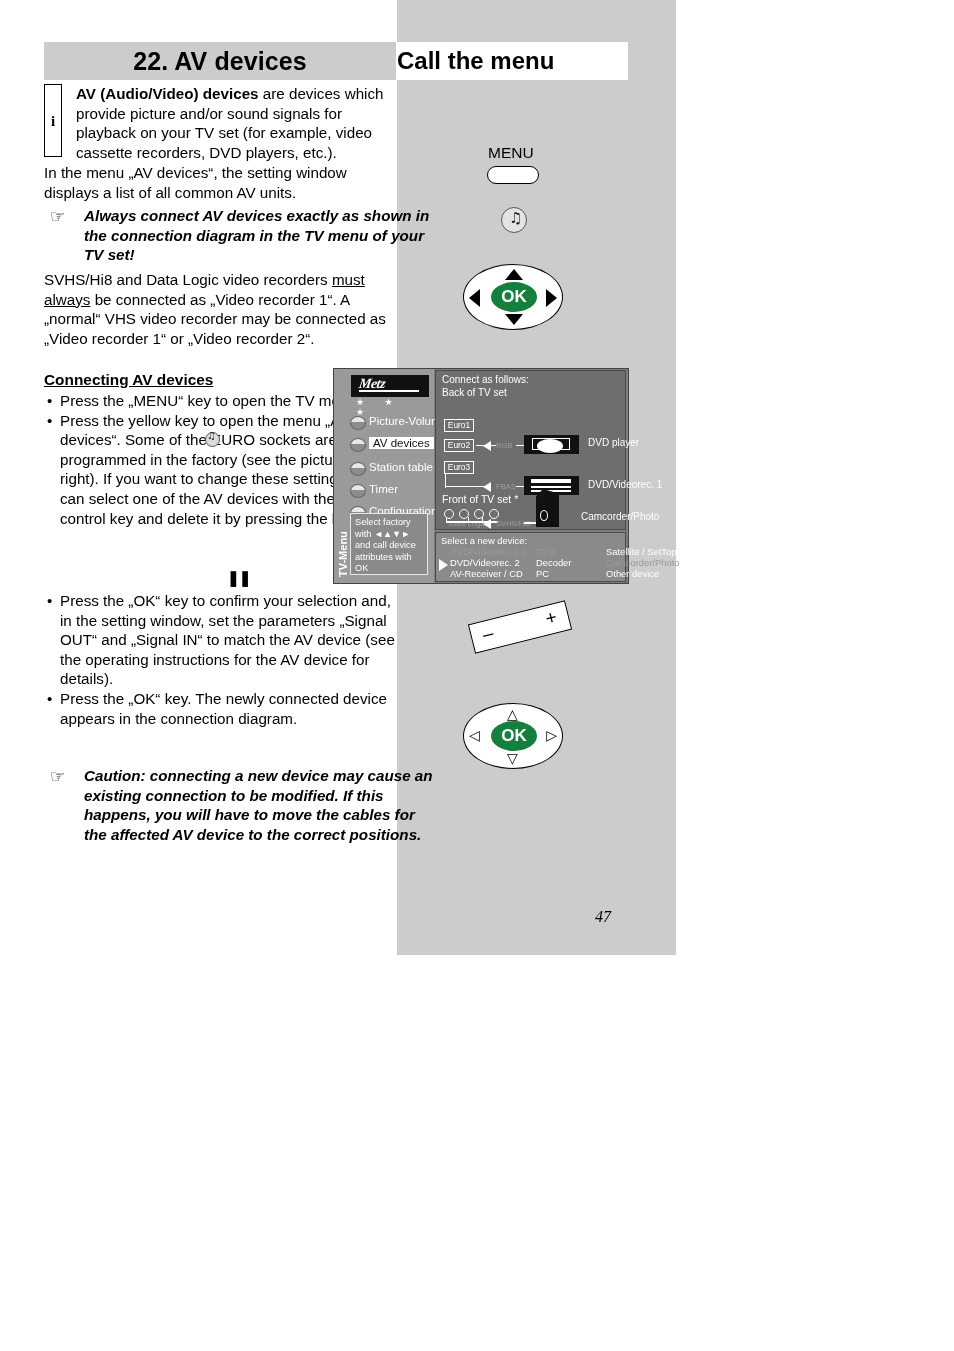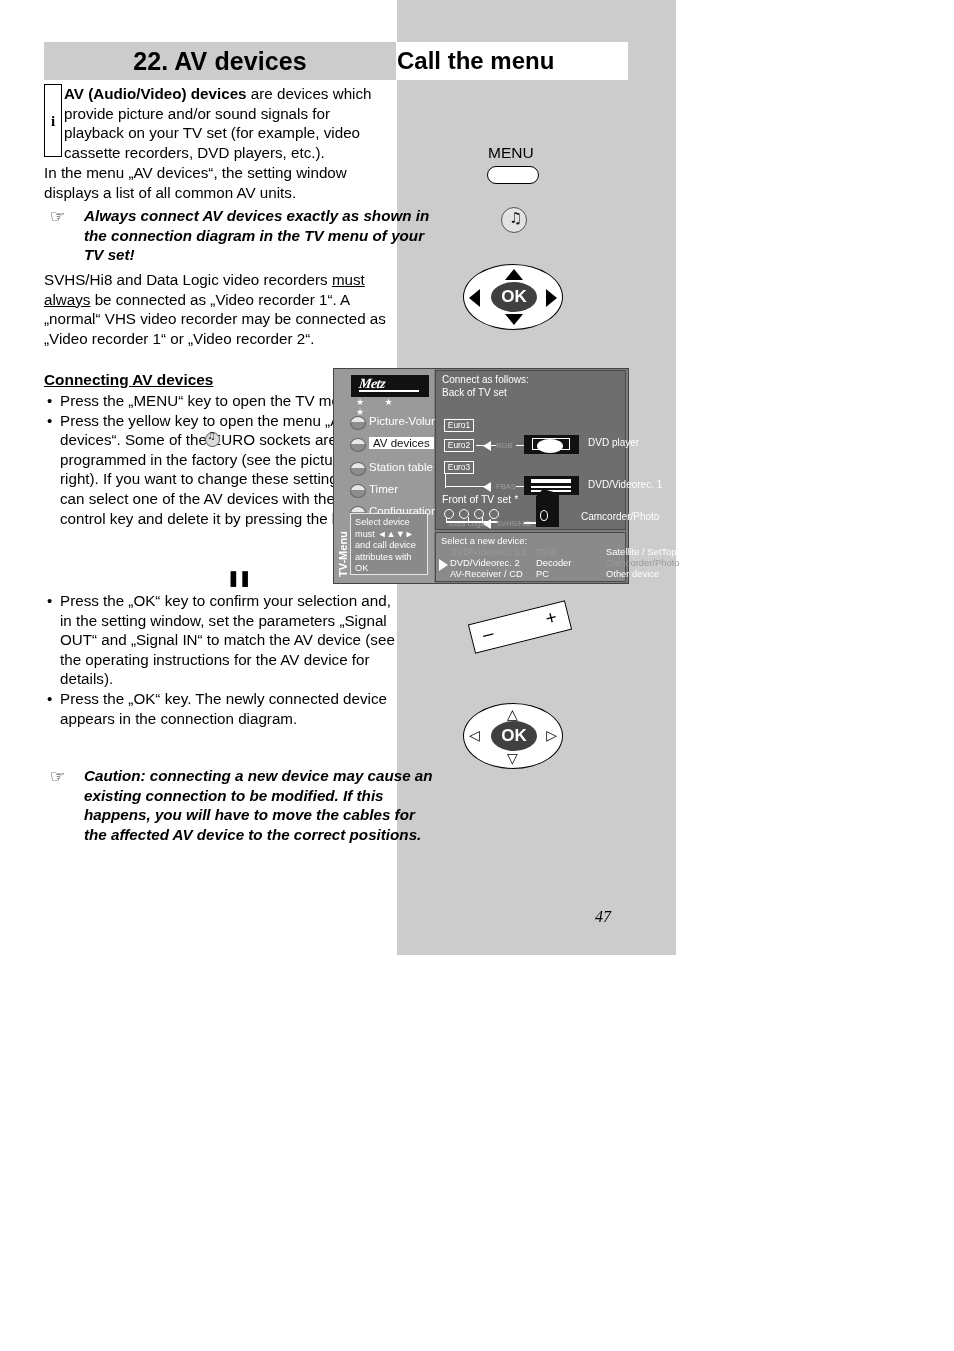--- a/index.html
+++ b/index.html
@@ -15,21 +15,21 @@
       text-align:center;font-size:25px;font-weight:bold;color:#000;letter-spacing:.1px;}
 
   .sec-title-bar{position:absolute;left:397px;top:42px;width:231px;height:38px;background:#ffffff;}
   .sec-title{position:absolute;left:0;top:0;width:231px;height:38px;line-height:38px;
       font-size:24px;font-weight:bold;color:#000;}
 
   
   .infoblock{position:absolute;left:44px;top:84px;width:350px;}
   .ibox{position:absolute;left:0;top:0;width:18px;height:73px;border:1.6px solid #000;box-sizing:border-box;}
   .ibox span{display:block;text-align:center;font-size:15px;font-weight:bold;line-height:73px;font-family:"Liberation Serif",serif;}
-  .infotext{margin-left:20px;font-size:15.2px;line-height:19.6px;color:#000;}
+  .infotext{margin-left:32px;font-size:15.2px;line-height:19.6px;color:#000;}
   .infotext b{font-weight:bold;}
 
   .para{font-size:15.2px;line-height:19.6px;color:#000;}
   .para u{text-decoration:underline;}
 
   .note{position:relative;padding-left:40px;font-size:15.2px;line-height:19.6px;
       font-weight:bold;font-style:italic;}
   .note .hand{position:absolute;left:6px;top:1px;font-size:17px;font-style:normal;font-weight:normal;
       font-family:"DejaVu Sans",sans-serif;}
 
@@ -95,21 +95,21 @@
   .menu-lbl{position:absolute;left:488px;top:144px;font-size:15.5px;color:#000;}
   .menu-btn{position:absolute;left:487px;top:166px;width:52px;height:18px;border-radius:9px;
       background:#fff;border:1.6px solid #000;box-sizing:border-box;}
   .note-btn{position:absolute;left:501px;top:207px;width:26px;height:26px;border-radius:50%;
       background:#e3e3e3;border:1.5px solid #555;box-sizing:border-box;}
   .note-btn:after{content:"\266B";position:absolute;left:7px;top:1px;font-size:15px;color:#111;
       font-family:"DejaVu Sans",sans-serif;}
 
   .cursorpad{position:absolute;width:100px;height:66px;border-radius:50%;background:#fff;border:1.8px solid #000;box-sizing:border-box;}
   .cursorpad .ok{position:absolute;left:27px;top:17px;width:46px;height:30px;border-radius:50%;
-      background:#404040;color:#fff;font-size:17px;font-weight:bold;text-align:center;line-height:30px;}
+      background:#15803d;color:#fff;font-size:17px;font-weight:bold;text-align:center;line-height:30px;}
   .tri{position:absolute;width:0;height:0;}
   .tri.up{border-left:9px solid transparent;border-right:9px solid transparent;border-bottom:11px solid #000;left:41px;top:4px;}
   .tri.down{border-left:9px solid transparent;border-right:9px solid transparent;border-top:11px solid #000;left:41px;bottom:4px;}
   .tri.left{border-top:9px solid transparent;border-bottom:9px solid transparent;border-right:11px solid #000;left:5px;top:24px;}
   .tri.right{border-top:9px solid transparent;border-bottom:9px solid transparent;border-left:11px solid #000;right:5px;top:24px;}
   .otri{position:absolute;color:#000;font-size:14px;line-height:14px;font-family:"DejaVu Sans",sans-serif;}
 
   .pmbtn{position:absolute;left:470px;top:612px;width:100px;height:30px;background:#fff;
       border:1.6px solid #000;box-sizing:border-box;transform:rotate(-14deg);}
   .pmbtn .plus{position:absolute;right:11px;top:2px;font-size:19px;}
@@ -197,21 +197,21 @@
       </div>
       <div class="menu-item" style="top:114px;">
         <span class="knob"></span>
         <span class="lbl">Timer</span>
       </div>
       <div class="menu-item" style="top:136px;">
         <span class="knob"></span>
         <span class="lbl">Configuration</span>
       </div>
 
-      <div class="helpbox">Select device must ◄▲▼► and call device attributes with OK</div>
+      <div class="helpbox">Select factory with ◄▲▼► and call device attributes with OK</div>
     </div>
 
     <div class="tv-right">
       <div class="tv-diag">
         <div class="t1">Connect as follows:</div>
         <div class="t2">Back of TV set</div>
 
         <div class="euro" style="left:8px;top:48px;">Euro1</div>
         <div class="euro" style="left:8px;top:68px;text-align:center;">Euro2</div>
         <div class="euro" style="left:8px;top:90px;">Euro3</div>

